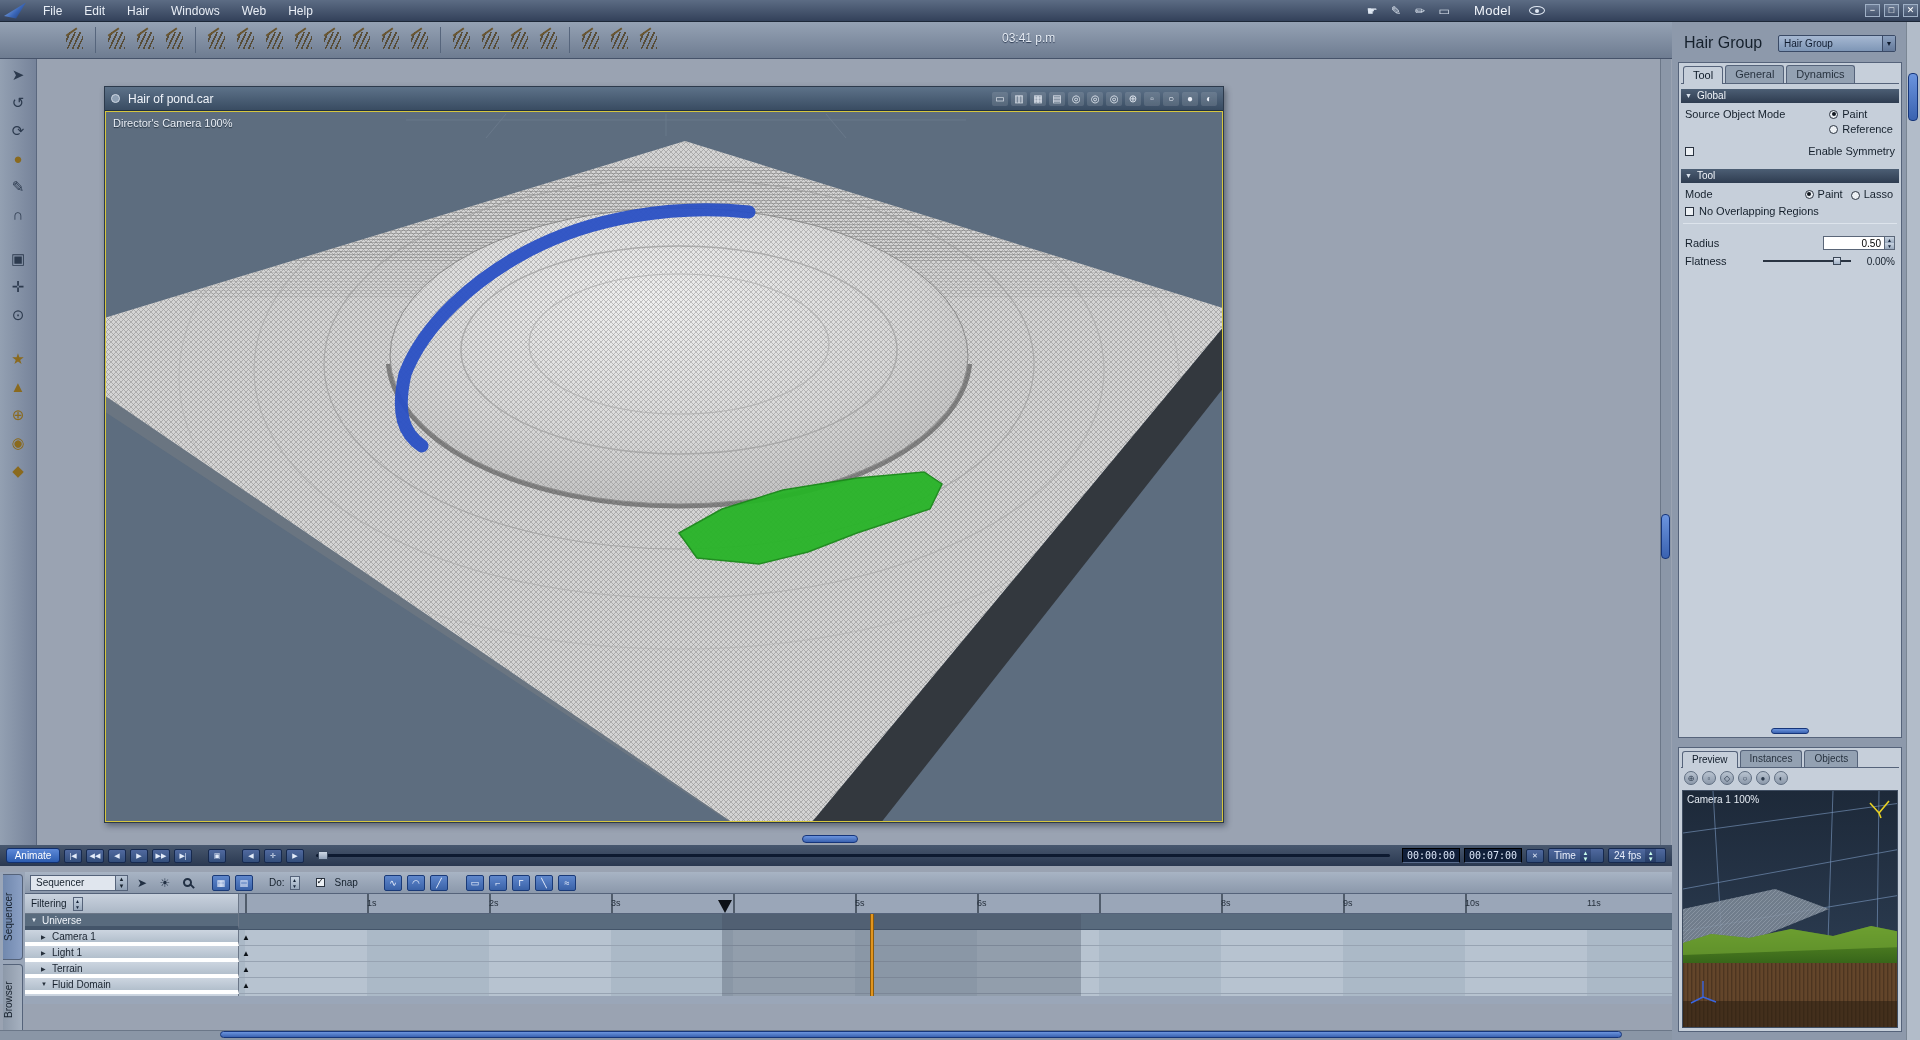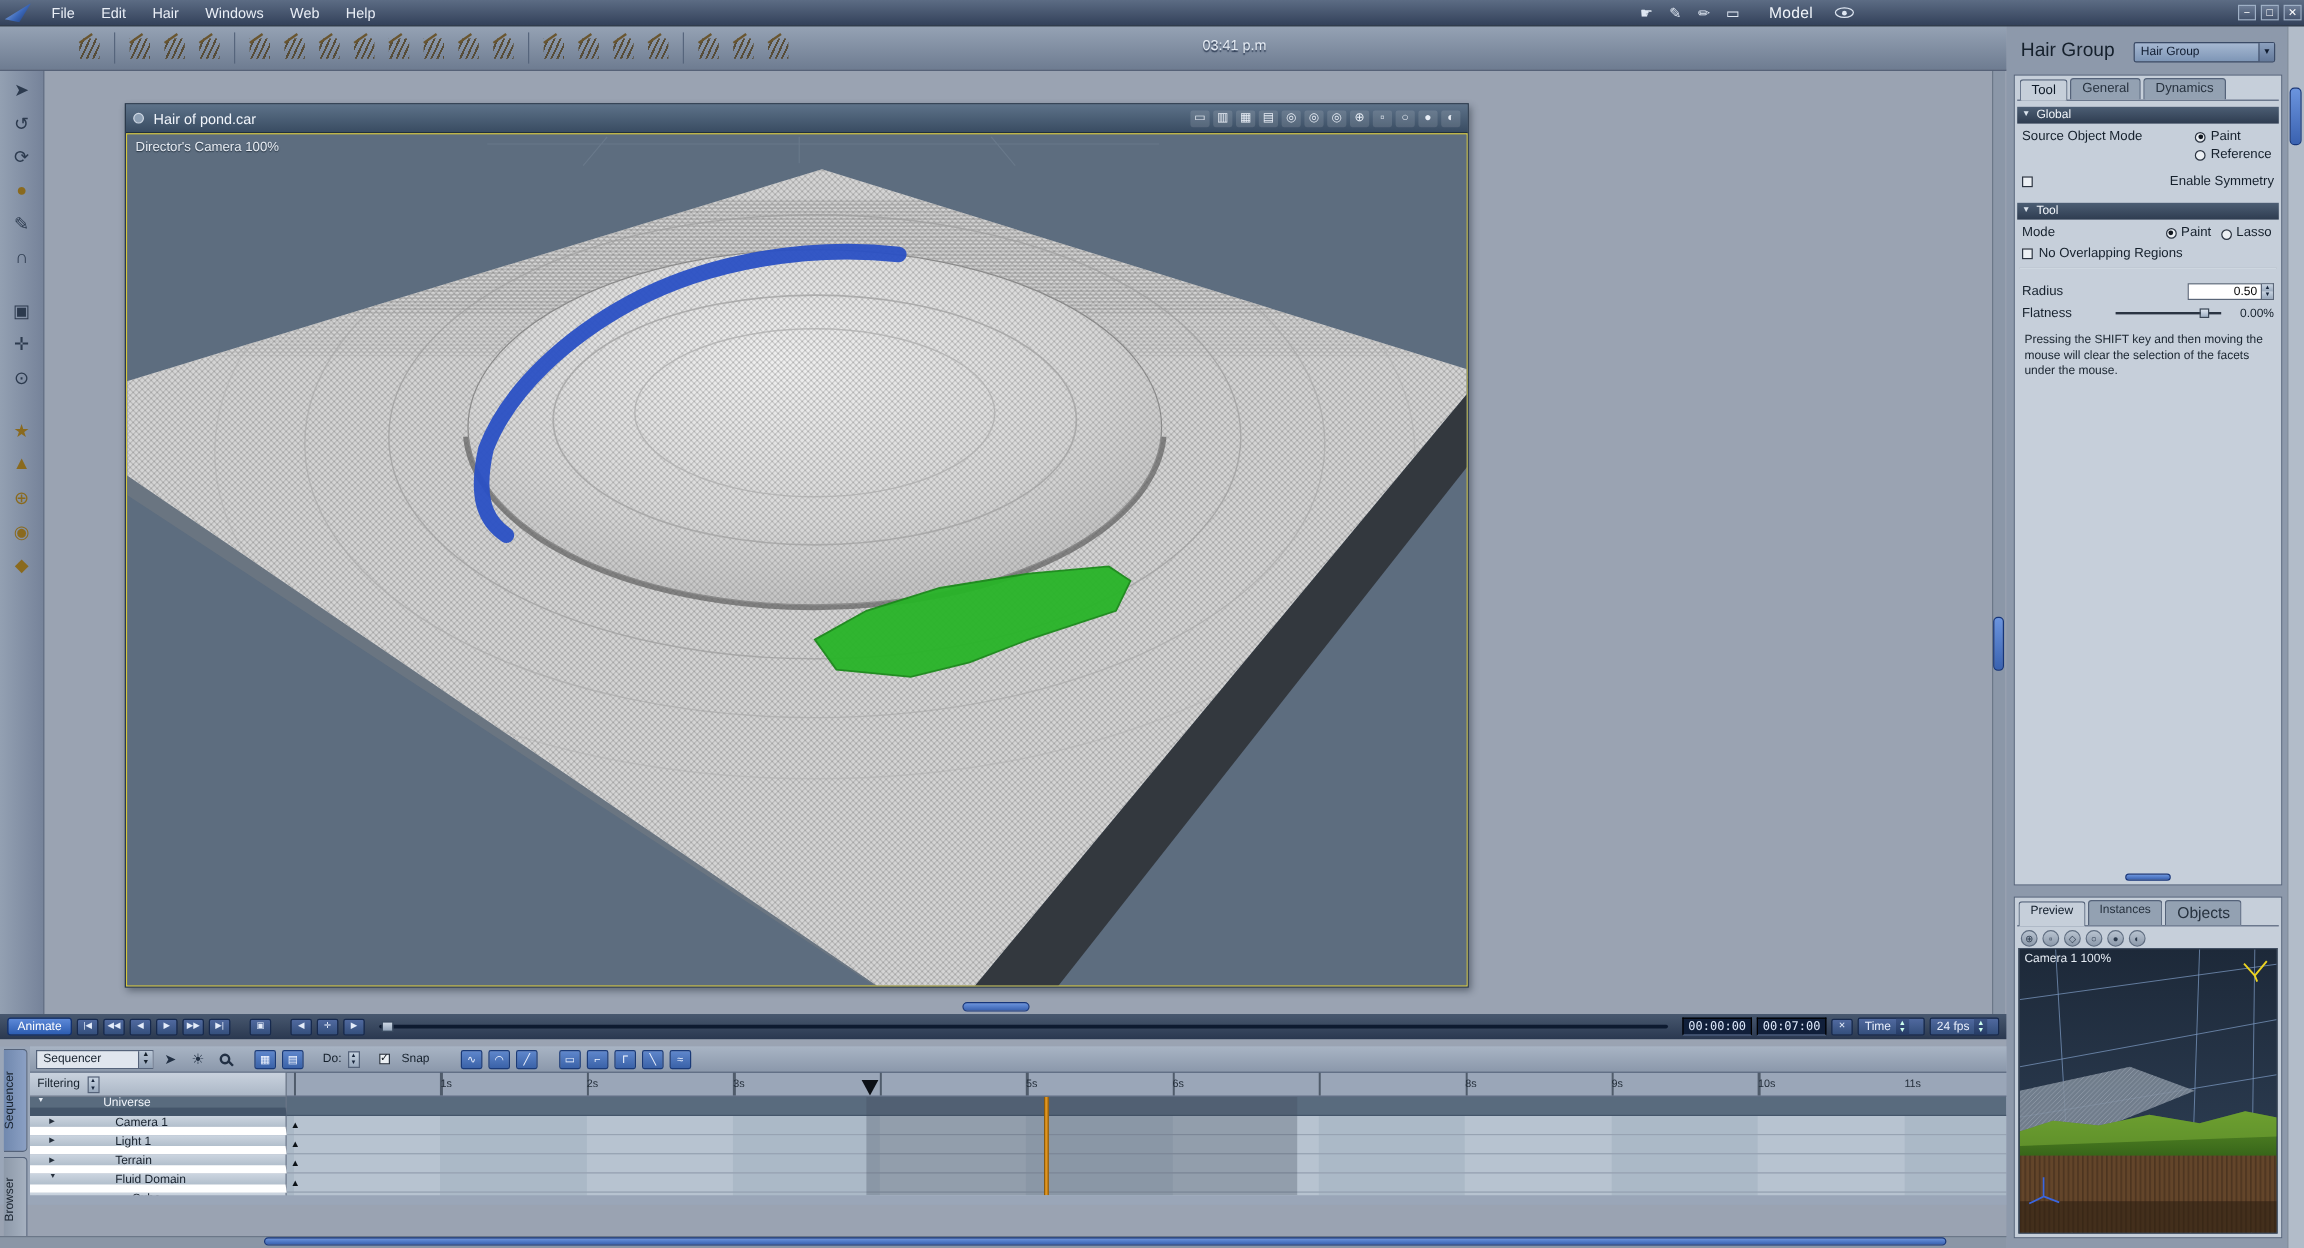--- a/index.html
+++ b/index.html
@@ -140,22 +140,22 @@
     background:linear-gradient(#c9d2de,#abb7c6); border-bottom:1px solid #6b7788; border-right:1px solid #6b7788;
     display:flex; align-items:center; font-size:10px; padding:0 6px; gap:6px;}
   #ruler { position:absolute; left:239px; top:22px; right:0; height:20px;
     background:linear-gradient(#9da9ba,#8removed); background:linear-gradient(#9da9ba,#8a96a8);
     border-bottom:1px solid #55637a; position:absolute; overflow:hidden;
     background-image:repeating-linear-gradient(90deg, rgba(0,0,0,0) 0 120px, rgba(40,52,66,.65) 120px 122px); background-position:-114px 0; }
   .rlabel { position:absolute; top:4px; font-size:9px; color:#26303c; }
   .cursor-tri { position:absolute; top:6px; width:0; height:0; border-left:7px solid transparent; border-right:7px solid transparent; border-top:13px solid #0c1016; }
   #tracks { position:absolute; left:25px; top:42px; right:0; bottom:8px; overflow:hidden; }
   .trow { display:flex; height:16px; }
-  .tname { width:214px; background:linear-gradient(#ccd5e0,#b2bfcc); border-bottom:7px solid #ffffff;
-    border-right:1px solid #6b7788; font-size:10px; display:flex; align-items:flex-start; padding-left:6px; color:#18222e;gap:44px; }
+  .tname { width:214px; background:linear-gradient(#ccd5e0,#b2bfcc); border-bottom:4px solid #ffffff;
+    border-right:1px solid #6b7788; font-size:10px; display:flex; align-items:center; padding-left:6px; color:#18222e; }
   .tname .arr { font-size:6px; margin-right:4px; color:#26303c; width:7px;}
   .ind1 { padding-left:16px; } .ind2 { padding-left:30px; }
   .tlane { flex:1; position:relative; border-bottom:1px solid #97a3b2;
     background:repeating-linear-gradient(90deg,#b7c3d0 0 122px,#abb9c7 122px 244px); background-position:6px 0; }
   .trow.dark .tname, .trow.dark .tlane { background:#59master; background:#596b7e; color:#f0f4fa; border-bottom-color:#44556a; }
   .trow.dark .arr { color:#e8eef6; }
   .kf { position:absolute; left:3px; top:3px; font-size:8px; color:#0c1218; line-height:10px;}
   #region-dark { position:absolute; left:697px; top:0; width:359px; bottom:0; background:rgba(62,74,90,.30); pointer-events:none; z-index:2;}
   #orange-line { position:absolute; left:845px; top:0; width:4px; bottom:0; background:#e2951e; border-left:1px solid #8a5a0e; border-right:1px solid #8a5a0e; z-index:3;}
   #seq-hscroll-track { position:absolute; left:0; top:158px; right:0; height:10px; background:#8a96a6; border-top:1px solid #6b7788;}
@@ -386,30 +386,29 @@
     <div class="prow">
       <span>Flatness</span>
       <span class="spacer"></span>
       <span class="slider">
         <span class="track"></span>
           <span class="thumb" style="left:70px;"></span>
       </span>
       <span style="width:40px; text-align:right; font-size:10px;">0.00%</span>
     </div>
 
-    <div class="helptext">Pressing the SHIFT key and then moving the mouse will clear the selection of the facets under the mouse.</div>
 
     <span class="bluepill panel-hscroll"></span>
   </div>
 
   <div class="panelbox" id="previewpanel">
     <div class="ptabs">
       <span class="tab active" style="font-size:10px;">Preview</span>
       <span class="tab" style="font-size:10px;">Instances</span>
-      <span class="tab" style="font-size:13px;">Objects</span>
+      <span class="tab" style="font-size:10px;">Objects</span>
     </div>
     <div class="tabline"></div>
     <div class="picons">
       <span class="picon">⊕</span>
       <span class="picon">▫</span>
       <span class="picon">◇</span>
       <span class="picon">○</span>
       <span class="picon">●</span>
       <span class="picon">◐</span>
     </div>

